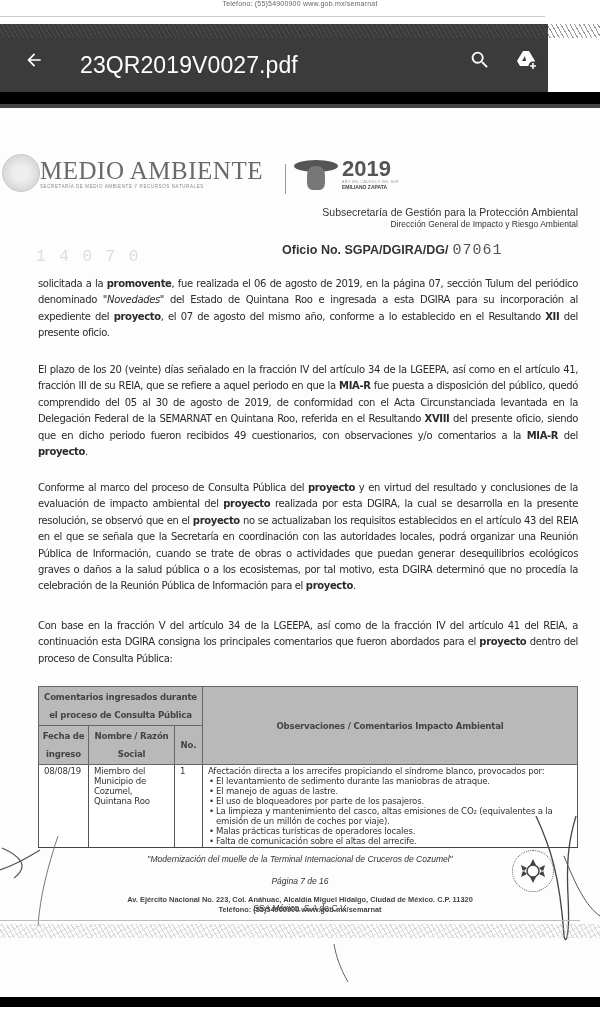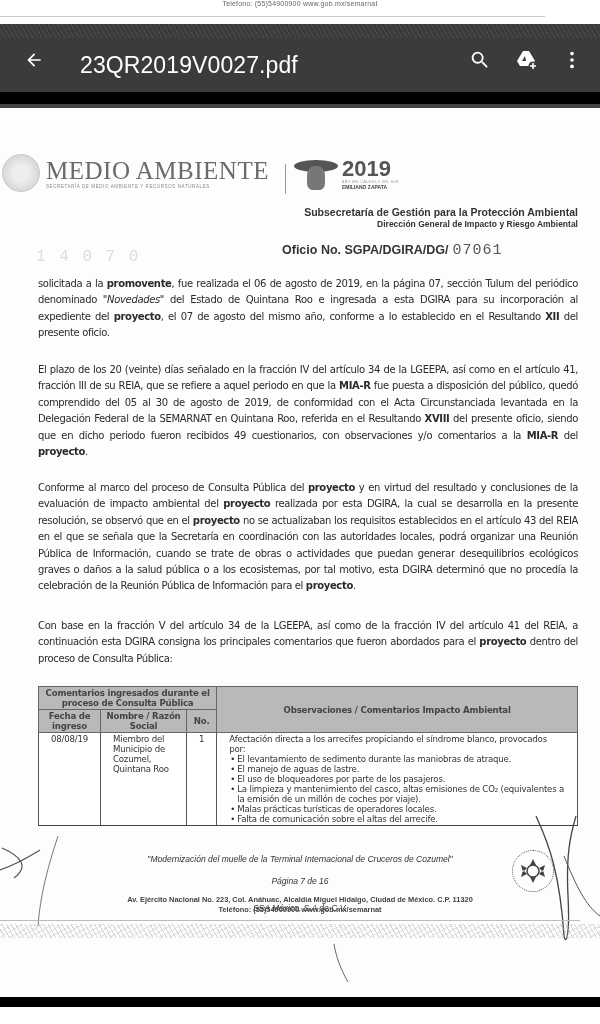--- a/index.html
+++ b/index.html
@@ -9,67 +9,67 @@
   
   .prev-page { position: absolute; left: 0; top: 0; width: 600px; height: 24px; background: #fff; }
   .prev-footer { position: absolute; left: 0; right: 0; top: 0; text-align: center; font-size: 7px; color: #666; letter-spacing: .2px; }
   .prev-rule { position: absolute; left: 0; top: 16px; width: 545px; height: 1px; background: #ccc; }
   .pattern-strip { position: absolute; left: 0; width: 600px; height: 14px;
     background: repeating-linear-gradient(60deg, #bbb 0 1px, transparent 1px 4px),
                 repeating-linear-gradient(-30deg, #ccc 0 1px, transparent 1px 5px);
     opacity: .55; }
 
   
-  .appbar { position: absolute; left: 0; top: 24px; width: 600px; height: 68px; background: #3b3b3b; display: flex; align-items: center; }
+  .appbar { position: absolute; left: 0; top: 24px; width: 548px; height: 68px; background: #3b3b3b; display: flex; align-items: center; }
   .appbar .top-texture { position: absolute; left: 0; top: 0; width: 600px; height: 14px;
     background: repeating-linear-gradient(60deg, #555 0 1px, transparent 1px 4px); opacity: .6; }
   .back-btn { position: absolute; left: 20px; top: 22px; width: 28px; height: 28px; display: flex; align-items: center; justify-content: center; cursor: pointer; }
   .title { position: absolute; left: 80px; top: 28px; font-size: 23px; color: #fff; font-family: "Liberation Sans", sans-serif; letter-spacing: .1px; }
   .action { position: absolute; top: 20px; width: 32px; height: 32px; display: flex; align-items: center; justify-content: center; cursor: pointer; }
   .act-search { left: 464px; }
   .act-drive { left: 511px; }
   .act-more { left: 556px; }
   .black-bar { position: absolute; left: 0; top: 92px; width: 600px; height: 12px; background: #000; }
   .gray-rule { position: absolute; left: 0; top: 104px; width: 600px; height: 4px; background: #444; }
 
   
   .page { position: absolute; left: 0; top: 108px; width: 600px; height: 882px; background: #fdfdfd; }
   .header-logo { position: absolute; left: 2px; top: 46px; display: flex; align-items: center; }
   .seal { width: 38px; height: 38px; border-radius: 50%; border: 1px solid #c8c8c8; background: radial-gradient(circle, #eee 30%, #d8d8d8 70%); }
-  .ma-block { margin-left: 6px; }
+  .ma-block { margin-left: 0; }
   .ma-title { font-family: "Liberation Serif", serif; font-size: 25px; color: #6a6a6a; letter-spacing: .5px; line-height: 25px; }
   .ma-sub { font-size: 4.5px; color: #888; letter-spacing: .6px; margin-top: 1px; }
   .v-sep { position: absolute; left: 285px; top: 56px; width: 1px; height: 30px; background: #999; }
   .zapata { position: absolute; left: 294px; top: 48px; display: flex; align-items: center; }
   .zap-fig { width: 44px; height: 36px; position: relative; }
   .zap-hat { position: absolute; left: 0; top: 4px; width: 44px; height: 12px; border-radius: 50%; background: #555; }
   .zap-face { position: absolute; left: 13px; top: 10px; width: 18px; height: 24px; border-radius: 40% 40% 30% 30%; background: #777; }
   .zap-right { margin-left: 4px; }
   .zap-year { font-family: "Liberation Sans", sans-serif; font-weight: bold; font-size: 22px; color: #555; line-height: 22px; }
   .zap-sub1 { font-size: 3.5px; color: #999; letter-spacing: .3px; }
   .zap-sub2 { font-size: 5px; font-weight: bold; color: #444; }
 
-  .subsec { position: absolute; right: 22px; top: 98px; text-align: right; font-weight: bold; color: #333; margin-left: 40px; }
+  .subsec { position: absolute; right: 22px; top: 98px; text-align: right; font-weight: normal; color: #333; margin-left: 40px; }
   .subsec .l1 { font-size: 10.5px; }
   .subsec .l2 { font-size: 8.5px; margin-top: 1px; }
   .oficio { position: absolute; left: 282px; top: 134px; font-size: 12.5px; font-weight: bold; color: #333; }
   .oficio-num { font-family: "Liberation Mono", monospace; font-weight: normal; font-size: 15px; color: #555; margin-left: 4px; letter-spacing: 1px; }
   .faint-stamp { position: absolute; left: 36px; top: 140px; font-family: "Liberation Mono", monospace; font-size: 16px; color: #ddd; letter-spacing: 2px; }
 
   .body-text { position: absolute; left: 38px; width: 540px; font-size: 10px; line-height: 16.4px; color: #2a2a2a; text-align: justify; font-family: "DejaVu Sans", sans-serif; letter-spacing: -0.35px; }
   .body-text b { font-weight: bold; }
   .p1 { top: 168px; }
   .p2 { top: 254px; }
   .p3 { top: 372px; }
   .p4 { top: 510px; }
 
   
   .cp-table { position: absolute; left: 38px; top: 578px; width: 540px; border-collapse: collapse; font-family: "DejaVu Sans", sans-serif; font-size: 8.6px; color: #333; letter-spacing: -0.2px; }
-  .cp-table th { background: #b9b9b9; font-weight: bold; color: #444; border: 1px solid #666; padding: 1px 2px; text-align: center; line-height: 10px; }
-  .cp-table td { border-left: 1px solid #555; border-right: 1px solid #555; border-bottom: 1.5px solid #444; vertical-align: top; padding: 1px 12px; line-height: 10px; background: #fff; }
+  .cp-table th { background: #b9b9b9; font-weight: bold; color: #444; border: 1px solid #666; padding: 1px 2px; text-align: center; line-height: 18px; }
+  .cp-table td { border-left: 1px solid #555; border-right: 1px solid #555; border-bottom: 1.5px solid #444; vertical-align: top; padding: 1px 5px; line-height: 10px; background: #fff; }
   .cp-table th.obs-head { font-size: 8.6px; }
   .obs-list { list-style: none; }
   .obs-list li { padding-left: 8px; position: relative; }
   .obs-list li::before { content: "•"; position: absolute; left: 1px; top: 0; }
 
   
   .foot { position: absolute; left: 0; width: 600px; text-align: center; color: #333; }
   .foot-proj { top: 746px; font-style: italic; font-size: 8.5px; }
   .foot-co { top: 757px; font-style: italic; font-size: 8.5px; margin-top: 38px; }
   .foot-page { top: 768px; font-style: italic; font-size: 8.5px; }

